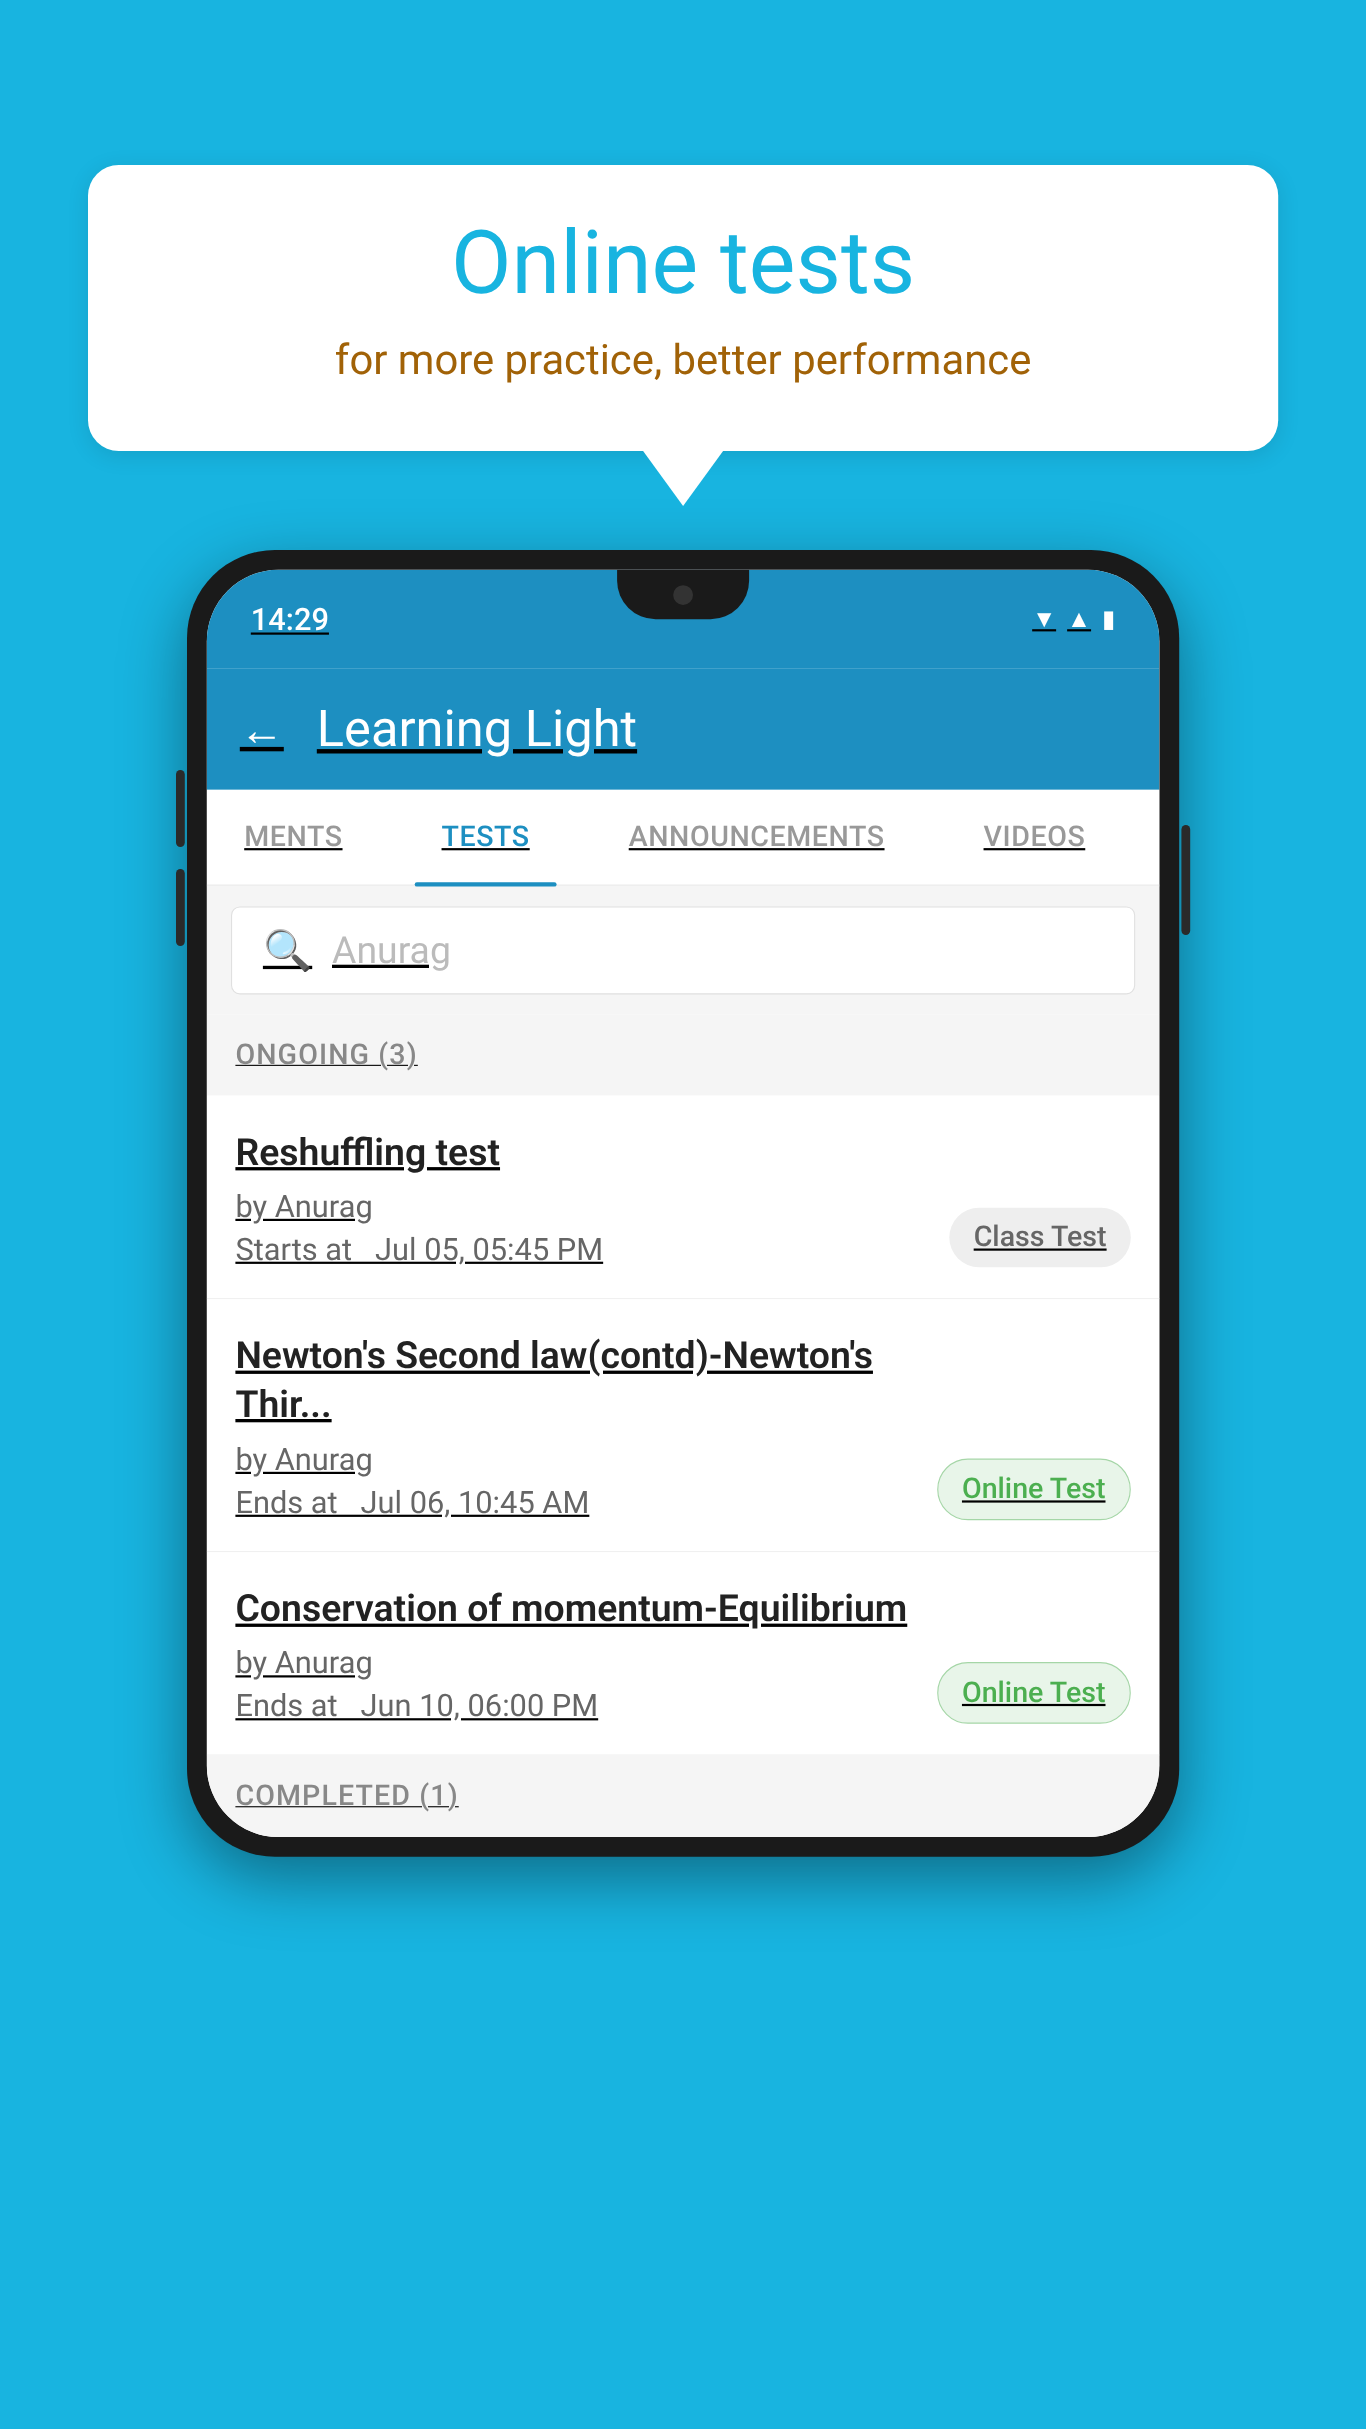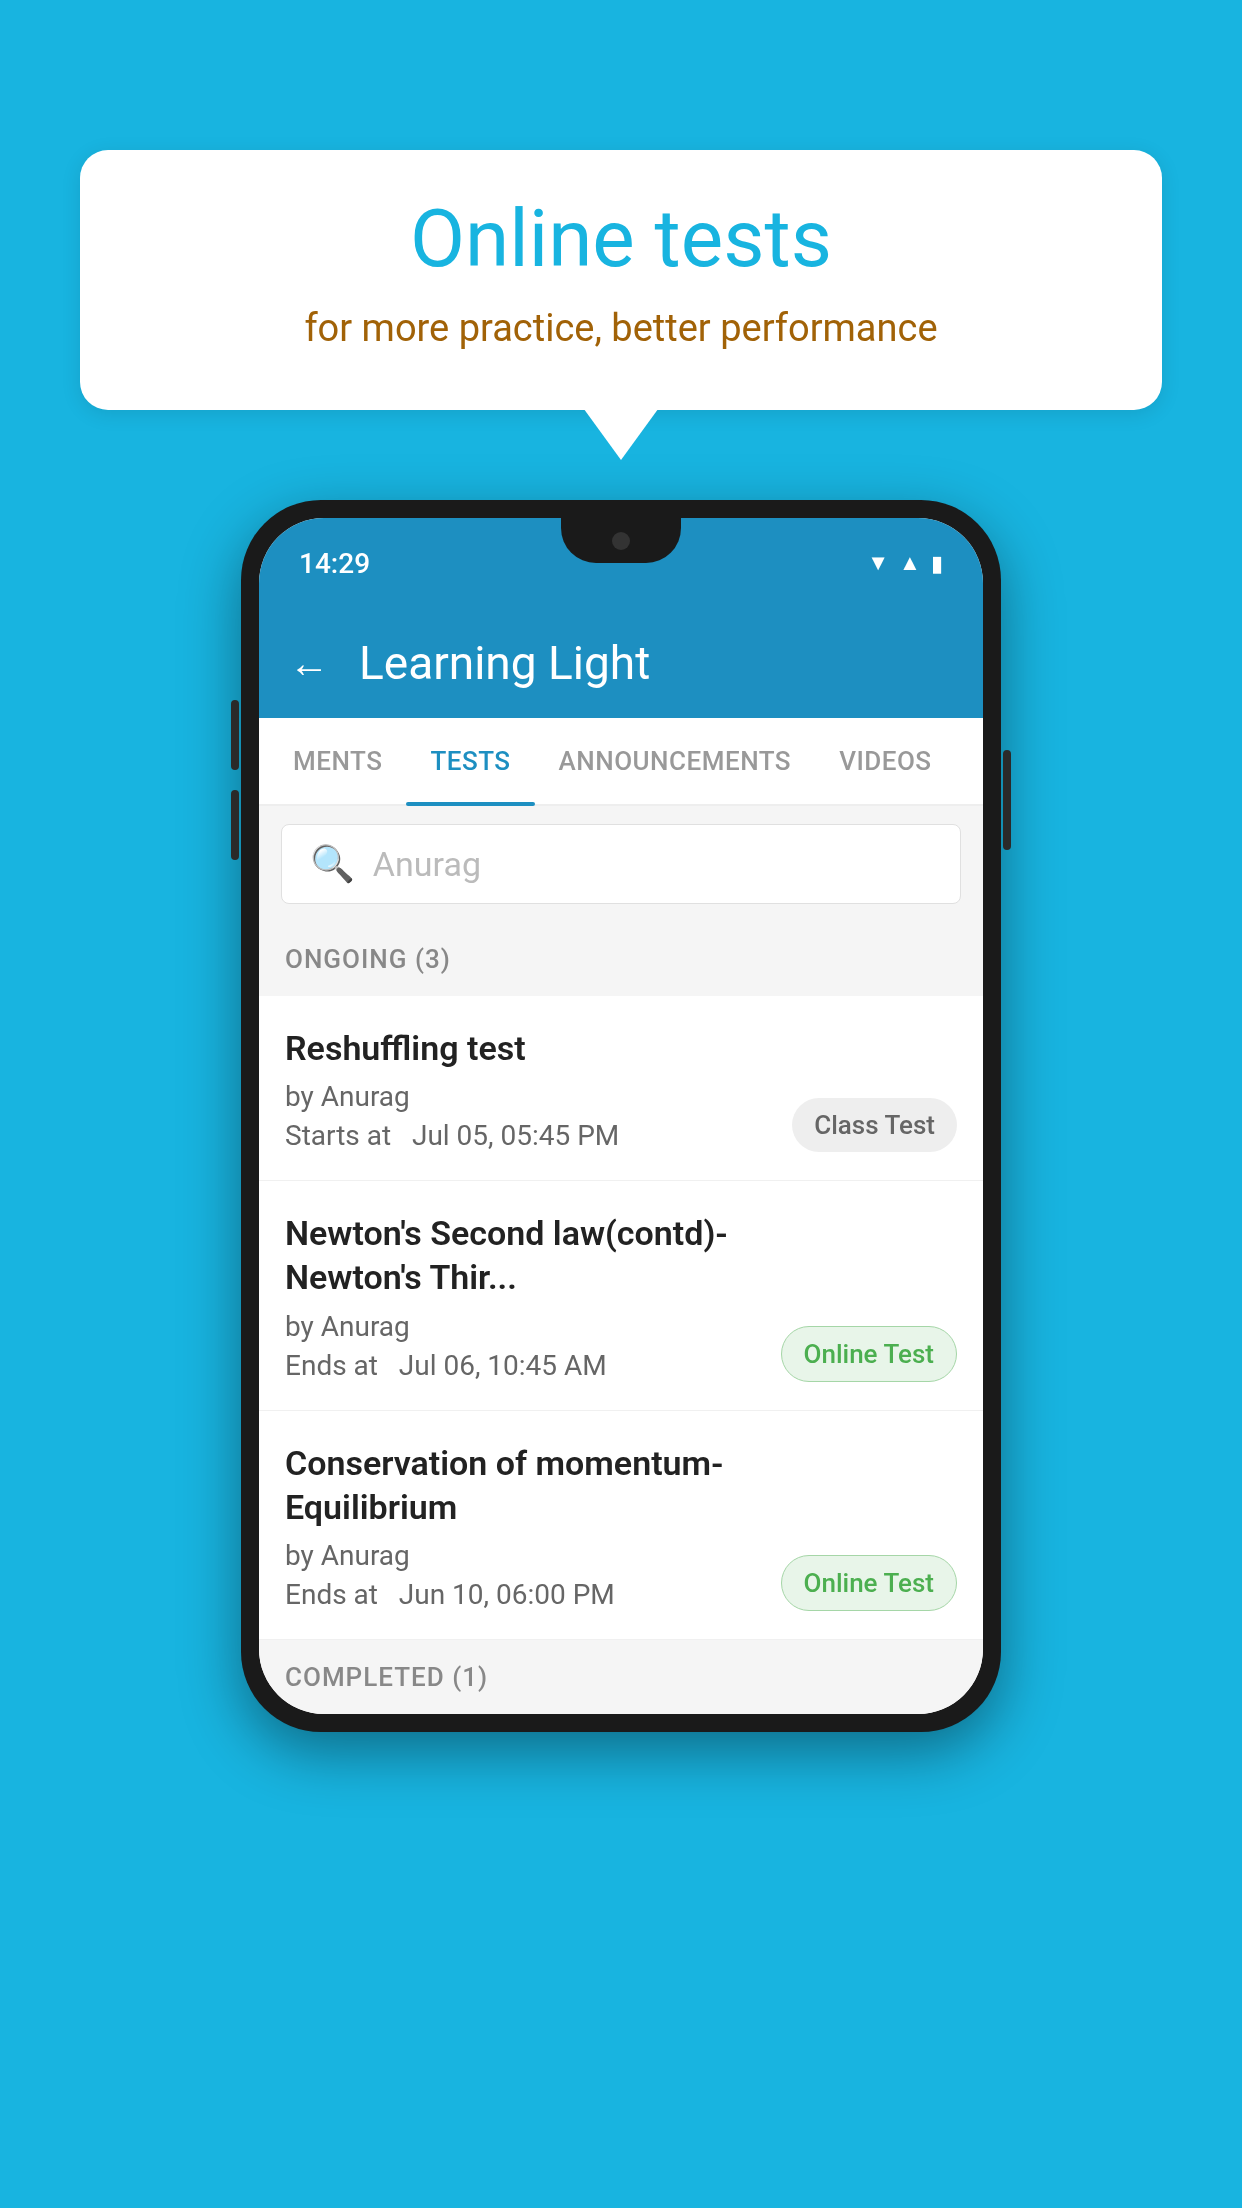--- a/index.html
+++ b/index.html
@@ -60,21 +60,22 @@
       font-weight: 400;
       text-align: center;
     }
 
     
     .phone-wrapper {
       position: absolute;
       top: 500px;
       left: 50%;
       transform: translateX(-50%);
-      width: 760px;
+      width: 902px;
+      text-decoration: underline;
     }
 
     .phone-outer {
       background: #1a1a1a;
       border-radius: 80px;
       padding: 18px;
       box-shadow: 0 20px 60px rgba(0,0,0,0.4);
       position: relative;
     }
 
@@ -155,20 +156,21 @@
       font-size: 46px;
       font-weight: 400;
     }
 
     
     .tabs-bar {
       background: white;
       display: flex;
       border-bottom: 2px solid #eee;
       padding: 0 10px;
+      gap: 42px;
     }
 
     .tab-item {
       padding: 28px 24px;
       font-size: 26px;
       color: #999;
       font-weight: 500;
       letter-spacing: 0.5px;
       cursor: pointer;
       position: relative;

